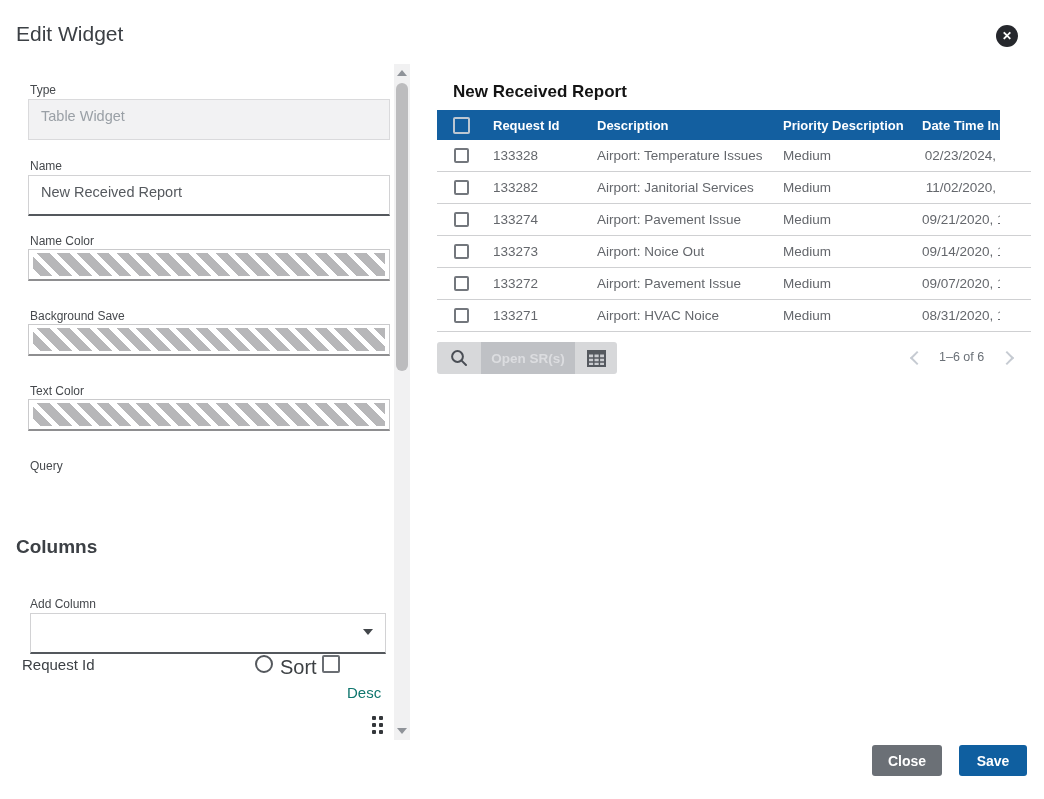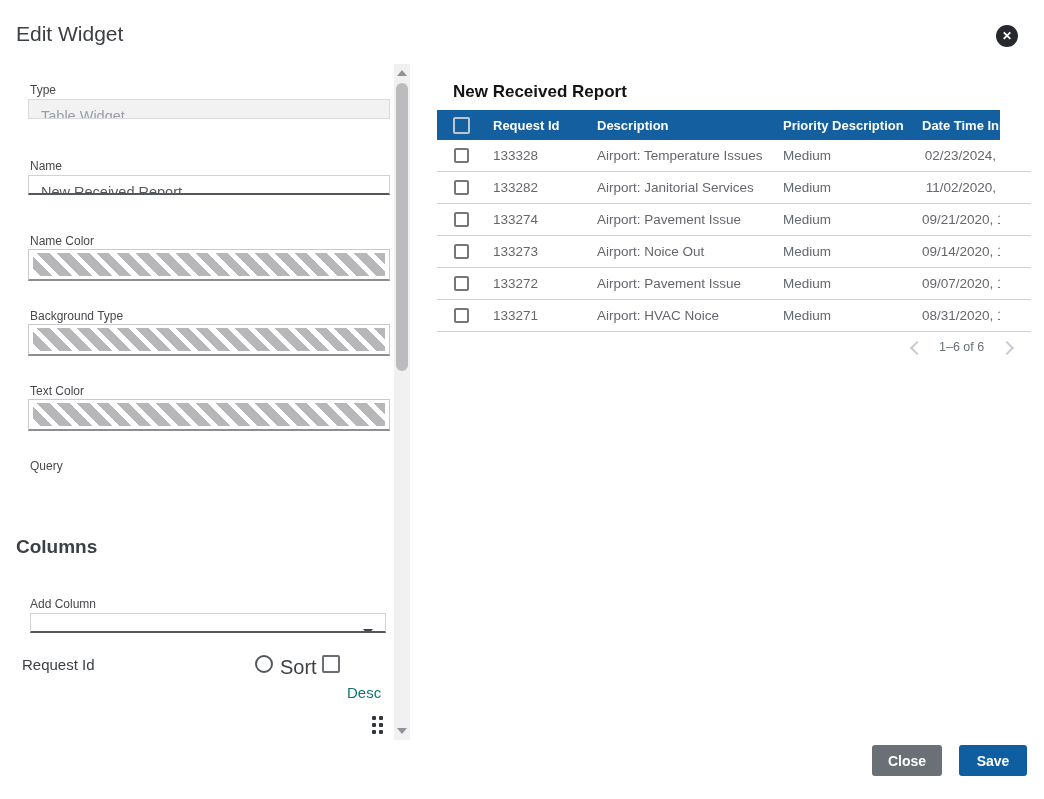--- a/index.html
+++ b/index.html
@@ -26,21 +26,21 @@
     line-height: 22px; text-align: center; padding: 0;
     font-family: "Liberation Sans", sans-serif;
   }
 
   
   .fld-label {
     position: absolute; left: 30px;
     font-size: 12px; color: #46494d;
   }
   .tbox {
-    position: absolute; left: 28px; width: 362px; height: 20px;
+    position: absolute; left: 28px; width: 362px; height: 41px;
     border: 1px solid #d2d2d4; border-bottom: 2px solid #54585d;
     background: #fff; font-size: 14.5px; color: #55595e;
     line-height: 33px; padding: 0 12px;
     font-family: "Liberation Sans", sans-serif;
     white-space: nowrap; overflow: hidden;
   }
   .tbox.disabled {
     background: #f2f2f3; border: 1px solid #dadadc;
     color: #9aa0a6;
   }
@@ -157,21 +157,21 @@
     font-family: "Liberation Sans", sans-serif;
   }
   .tb-search { width: 44px; background: #d7d8da; }
   .tb-open {
     width: 94px; background: #bfc1c5; color: #dcdde0;
     font-size: 13.5px; font-weight: 700; cursor: default;
   }
   .tb-grid { width: 42px; background: #d7d8da; }
 
   
-  .pager { position: absolute; left: 905px; top: 337px; height: 20px;
+  .pager { position: absolute; left: 905px; top: 347px; height: 20px;
            display: flex; align-items: center; gap: 14px; }
   .pg-chev { width: 20px; height: 20px; position: relative; cursor: pointer; background: none; border: none; }
   .pg-chev::before {
     content: ""; position: absolute; top: 6px; width: 8px; height: 8px;
     border-left: 2px solid #c6cbd2; border-bottom: 2px solid #c6cbd2;
   }
   .pg-prev::before { left: 7px; transform: rotate(45deg); }
   .pg-next::before { left: 4px; transform: rotate(225deg); }
   .pg-range { font-size: 12.5px; color: #6a7077; }
 
@@ -196,21 +196,21 @@
   <div class="tbox disabled" style="top:99px">Table Widget</div>
 
   <div class="fld-label" style="top:159px">Name</div>
   <div class="tbox" style="top:175px">New Received Report</div>
 
   <div class="fld-label" style="top:234px">Name Color</div>
   <div class="swatch" style="top:249px">
       <div class="stripes"></div>
     </div>
 
-  <div class="fld-label" style="top:309px">Background Type</div>
+  <div class="fld-label" style="top:309px">Background Save</div>
   <div class="swatch" style="top:324px">
       <div class="stripes"></div>
     </div>
 
   <div class="fld-label" style="top:384px">Text Color</div>
   <div class="swatch" style="top:399px">
       <div class="stripes"></div>
     </div>
 
   <div class="fld-label" style="top:459px">Query</div>
@@ -326,20 +326,39 @@
             </span>
       <span class="cell">133271</span>
       <span class="cell">Airport: HVAC Noice</span>
       <span class="cell">Medium</span>
       <span class="cell date">08/31/2020, 1</span>
     </div>
   </div>
 </div>
   </div>
 
+  <div class="pv-toolbar">
+    <button class="tb-btn tb-search">
+      <svg width="18" height="18" viewBox="0 0 18 18">
+        <circle cx="7.5" cy="7.5" r="5.4" fill="none" stroke="#4a4e55" stroke-width="2"></circle>
+        <line x1="11.6" y1="11.6" x2="16" y2="16" stroke="#4a4e55" stroke-width="2" stroke-linecap="round"></line>
+      </svg>
+    </button>
+    <button class="tb-btn tb-open" disabled="">Open SR(s)</button>
+    <button class="tb-btn tb-grid">
+      <svg width="19" height="17" viewBox="0 0 19 17">
+        <rect x="1" y="1" width="17" height="15" fill="#caccd0" stroke="#55595f" stroke-width="2"></rect>
+        <rect x="1" y="1" width="17" height="3.5" fill="#55595f"></rect>
+        <line x1="1" y1="8" x2="18" y2="8" stroke="#55595f" stroke-width="1.4"></line>
+        <line x1="1" y1="12" x2="18" y2="12" stroke="#55595f" stroke-width="1.4"></line>
+        <line x1="6.8" y1="4" x2="6.8" y2="16" stroke="#55595f" stroke-width="1.4"></line>
+        <line x1="12.4" y1="4" x2="12.4" y2="16" stroke="#55595f" stroke-width="1.4"></line>
+      </svg>
+    </button>
+  </div>
 
   <div class="pager">
     <button class="pg-chev pg-prev"></button>
     <span class="pg-range">1–6 of 6</span>
     <button class="pg-chev pg-next"></button>
   </div>
 
   <button class="btn btn-close">Close</button>
   <button class="btn btn-save">Save</button>
 

